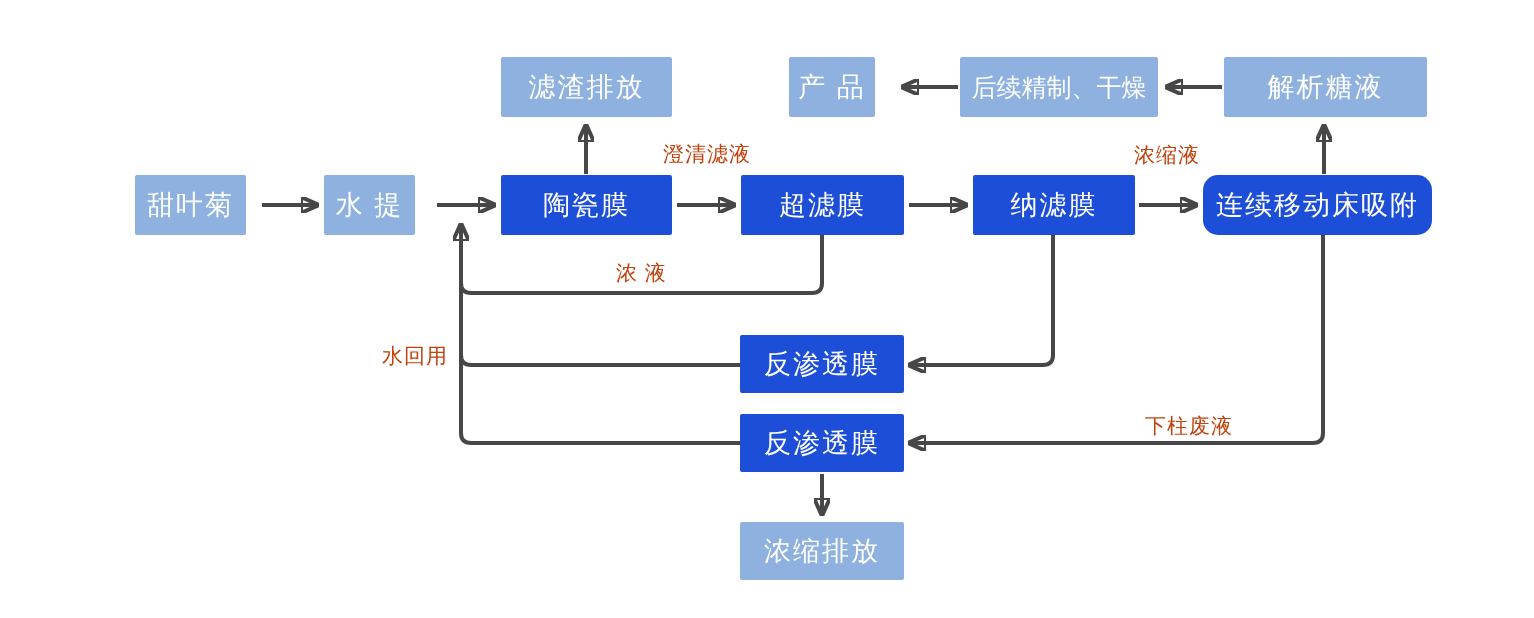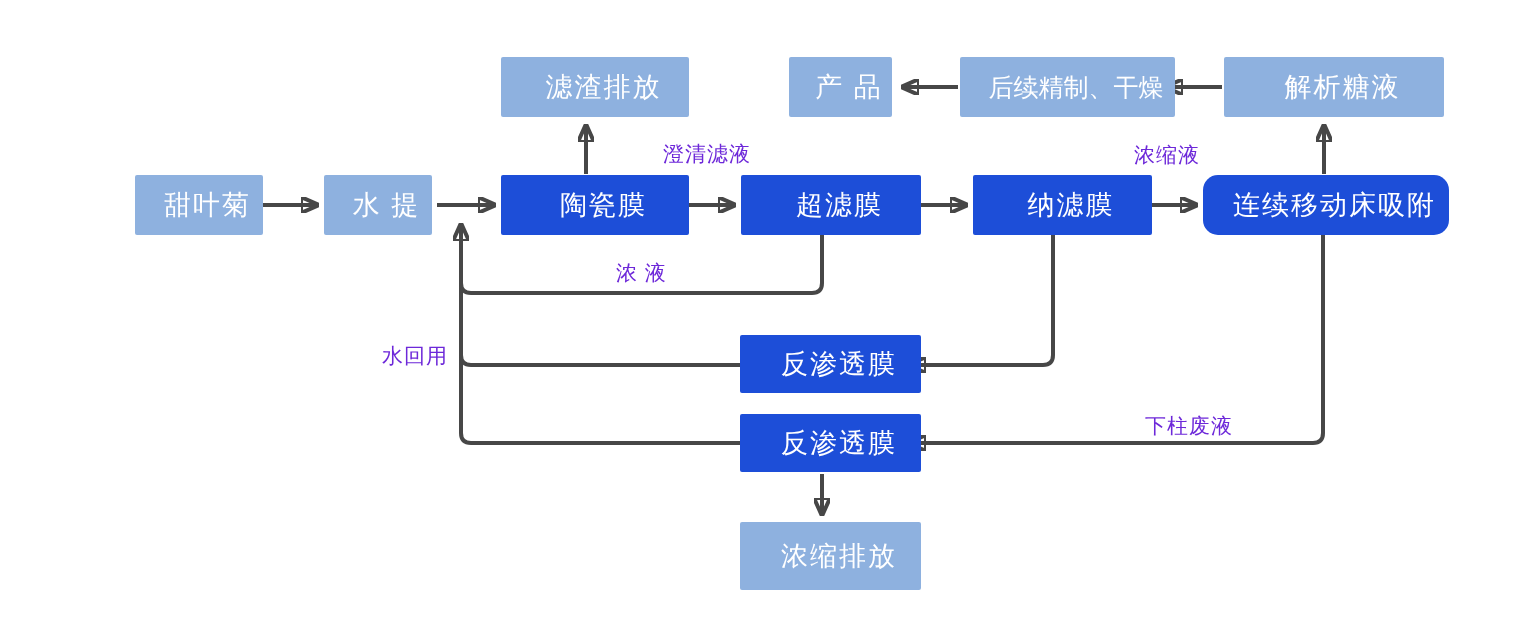--- a/index.html
+++ b/index.html
@@ -32,45 +32,44 @@
     align-items: center;
     justify-content: center;
     height: 60px;
     color: #ffffff;
     font-size: 27px;
     letter-spacing: 2px;
     text-align: center;
     white-space: nowrap;
     border-radius: 2px;
     line-height: 1;
-    padding-left: 17px;
   }
   .light { background: #8EB1DF; }
   .dark  { background: #1d4ed8; }
 
   
   .n-stevia  { left: 135px;  top: 175px; width: 111px; }
   .n-water   { left: 324px;  top: 175px; width: 91px; }
   .n-ceramic { left: 501px;  top: 175px; width: 171px; }
   .n-uf      { left: 741px;  top: 175px; width: 163px; }
   .n-nf      { left: 973px;  top: 175px; width: 162px; }
   .n-smb     { left: 1203px; top: 175px; width: 229px; border-radius: 15px; }
   
   .n-residue { left: 501px;  top: 57px;  width: 171px; }
   .n-product { left: 789px;  top: 57px;  width: 86px; }
   .n-refine  { left: 960px;  top: 57px;  width: 198px; font-size: 25px; letter-spacing: 0; }
   .n-desorb  { left: 1224px; top: 57px;  width: 203px; }
   
   .n-ro1     { left: 740px;  top: 335px; width: 164px; height: 58px; }
   .n-ro2     { left: 740px;  top: 414px; width: 164px; height: 58px; }
-  .n-conc    { left: 740px;  top: 522px; width: 164px; height: 68px; }
+  .n-conc    { left: 740px;  top: 522px; width: 164px; height: 58px; }
 
   .edge-label {
     position: absolute;
-    color: #6d28d9;
+    color: #c2410c;
     font-size: 21px;
     letter-spacing: 1px;
     white-space: nowrap;
     line-height: 1;
   }
   .l-clarified    { left: 663px;  top: 143px; }
   .l-concentrated { left: 1134px; top: 144px; }
   .l-nongye       { left: 616px;  top: 262px; }
   .l-water-reuse  { left: 382px;  top: 345px; }
   .l-waste        { left: 1145px; top: 415px; }

